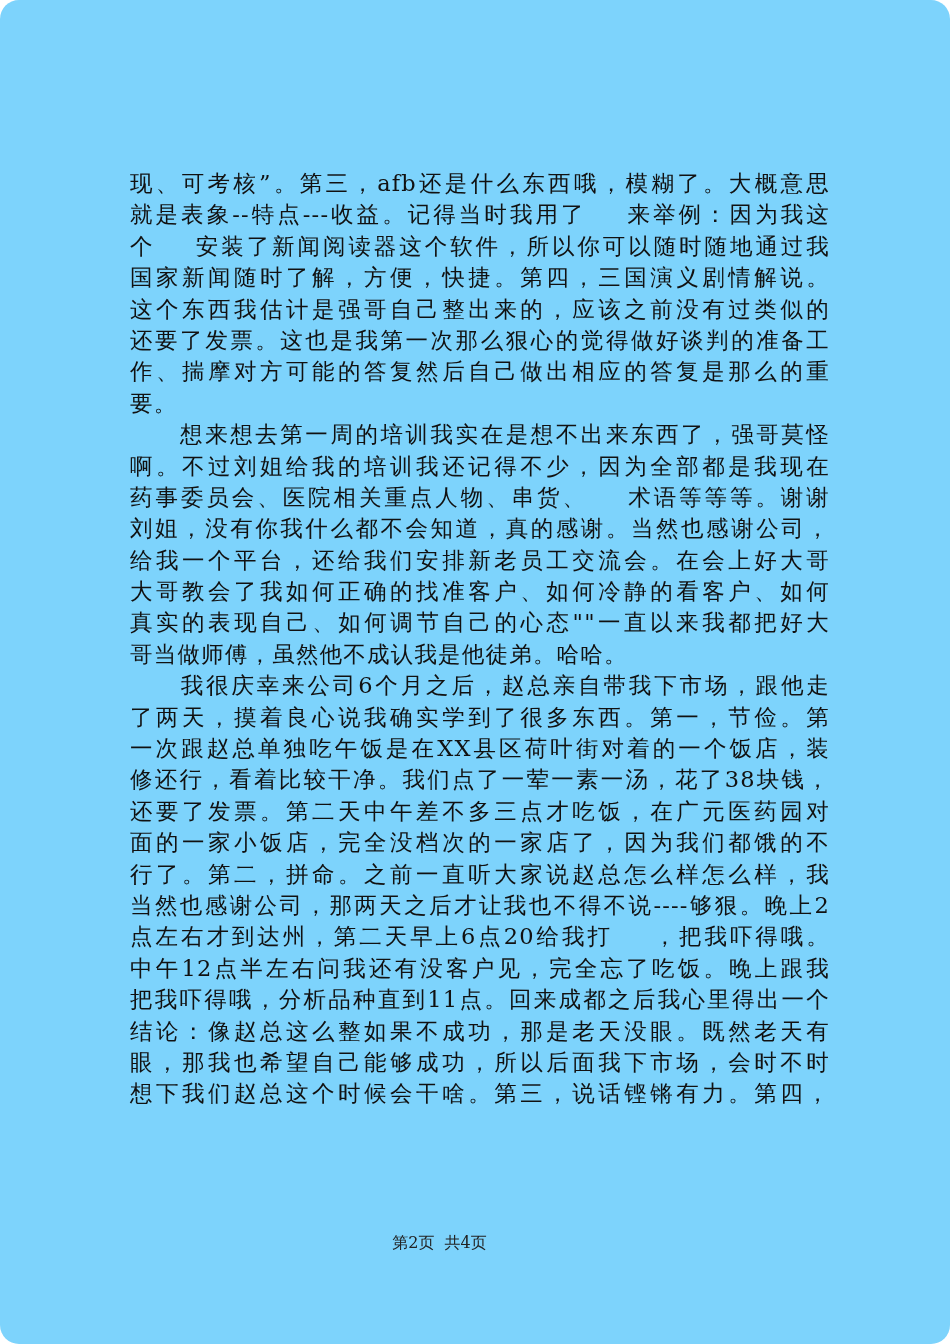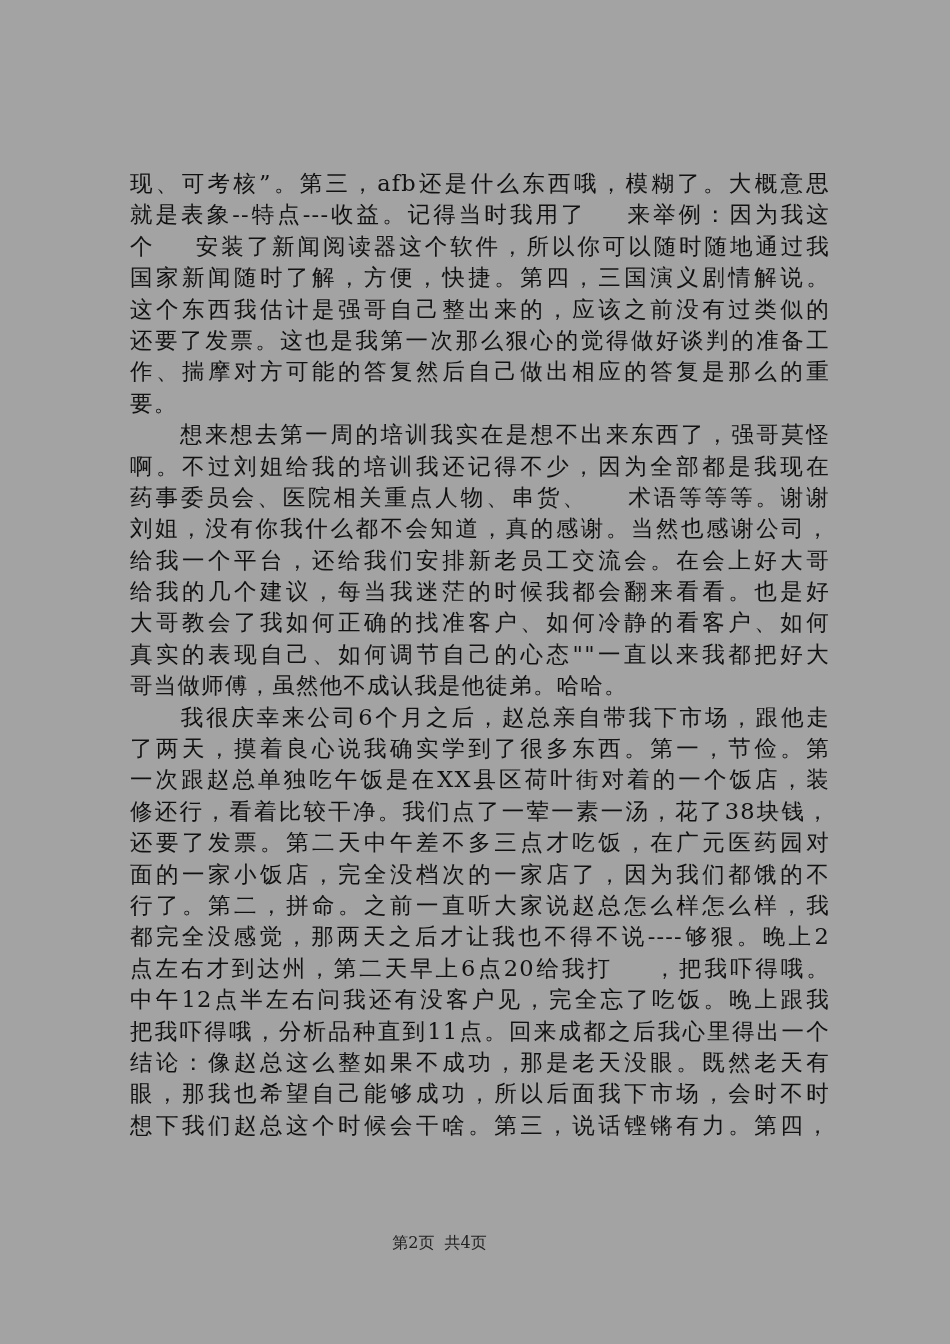--- a/index.html
+++ b/index.html
@@ -13,21 +13,22 @@
       position: relative;
       overflow: hidden;
       font-family: "DejaVu Serif", "Liberation Serif", serif;
       color: #111111;
     }
     .page {
       position: absolute;
       left: 0; top: 0;
       width: 950px;
       height: 1344px;
-      background: #a3a3a3;
+      background: #7dd3fc;
+      border-radius: 19px;
     }
     .content {
       position: absolute;
       left: 130px;
       top: 168px;
       width: 700px;
     }
     .line {
       height: 31.4px;
       line-height: 31.4px;
@@ -63,32 +64,31 @@
       <div class="line">国家新闻随时了解，方便，快捷。第四，三国演义剧情解说。</div>
       <div class="line">这个东西我估计是强哥自己整出来的，应该之前没有过类似的</div>
       <div class="line">还要了发票。这也是我第一次那么狠心的觉得做好谈判的准备工</div>
       <div class="line">作、揣摩对方可能的答复然后自己做出相应的答复是那么的重</div>
       <div class="line last">要。</div>
       <div class="line">　　想来想去第一周的培训我实在是想不出来东西了，强哥莫怪</div>
       <div class="line">啊。不过刘姐给我的培训我还记得不少，因为全部都是我现在</div>
       <div class="line">药事委员会、医院相关重点人物、串货、    术语等等等。谢谢</div>
       <div class="line">刘姐，没有你我什么都不会知道，真的感谢。当然也感谢公司，</div>
       <div class="line">给我一个平台，还给我们安排新老员工交流会。在会上好大哥</div>
-      <div class="line">给我的几个建议，每当我迷茫的时候我都会翻来看看。也是好</div>
       <div class="line">大哥教会了我如何正确的找准客户、如何冷静的看客户、如何</div>
       <div class="line">真实的表现自己、如何调节自己的心态""一直以来我都把好大</div>
       <div class="line last">哥当做师傅，虽然他不成认我是他徒弟。哈哈。</div>
       <div class="line">　　我很庆幸来公司6个月之后，赵总亲自带我下市场，跟他走</div>
       <div class="line">了两天，摸着良心说我确实学到了很多东西。第一，节俭。第</div>
       <div class="line">一次跟赵总单独吃午饭是在XX县区荷叶街对着的一个饭店，装</div>
       <div class="line">修还行，看着比较干净。我们点了一荤一素一汤，花了38块钱，</div>
       <div class="line">还要了发票。第二天中午差不多三点才吃饭，在广元医药园对</div>
       <div class="line">面的一家小饭店，完全没档次的一家店了，因为我们都饿的不</div>
       <div class="line">行了。第二，拼命。之前一直听大家说赵总怎么样怎么样，我</div>
-      <div class="line">都完全没感觉，那两天之后才让我也不得不说----够狠。晚上2</div>
+      <div class="line">当然也感谢公司，那两天之后才让我也不得不说----够狠。晚上2</div>
       <div class="line">点左右才到达州，第二天早上6点20给我打    ，把我吓得哦。</div>
       <div class="line">中午12点半左右问我还有没客户见，完全忘了吃饭。晚上跟我</div>
       <div class="line">把我吓得哦，分析品种直到11点。回来成都之后我心里得出一个</div>
       <div class="line">结论：像赵总这么整如果不成功，那是老天没眼。既然老天有</div>
       <div class="line">眼，那我也希望自己能够成功，所以后面我下市场，会时不时</div>
       <div class="line">想下我们赵总这个时候会干啥。第三，说话铿锵有力。第四，</div>
     </div>
   <div class="footer">第2页  共4页</div>
 </div>
 

